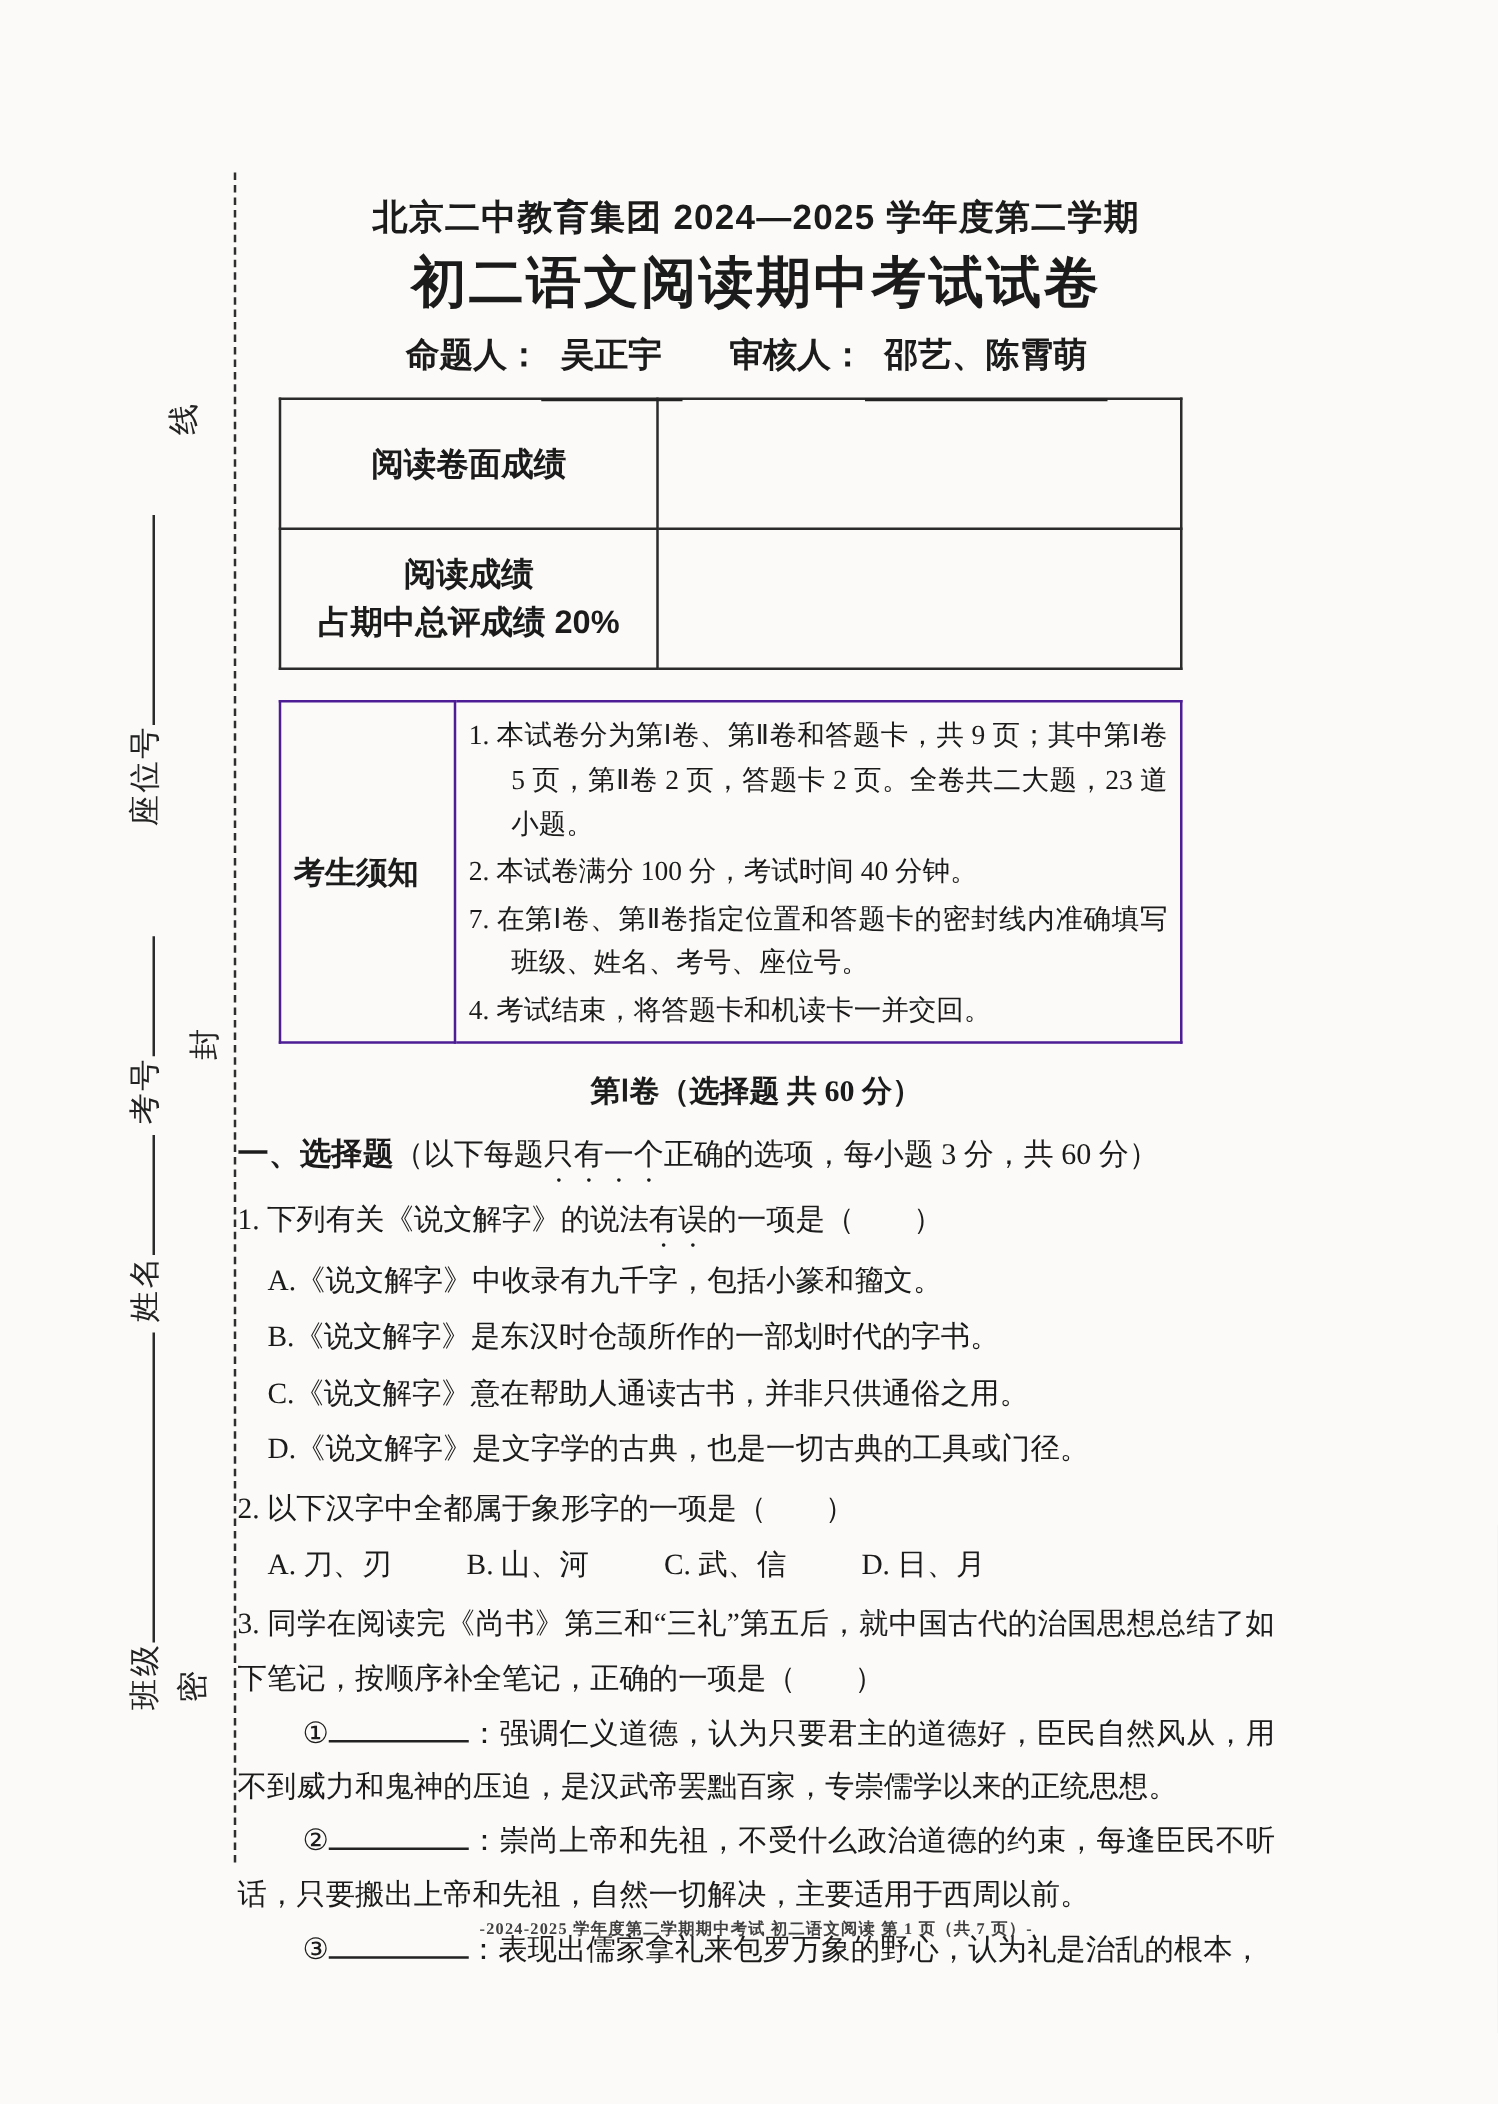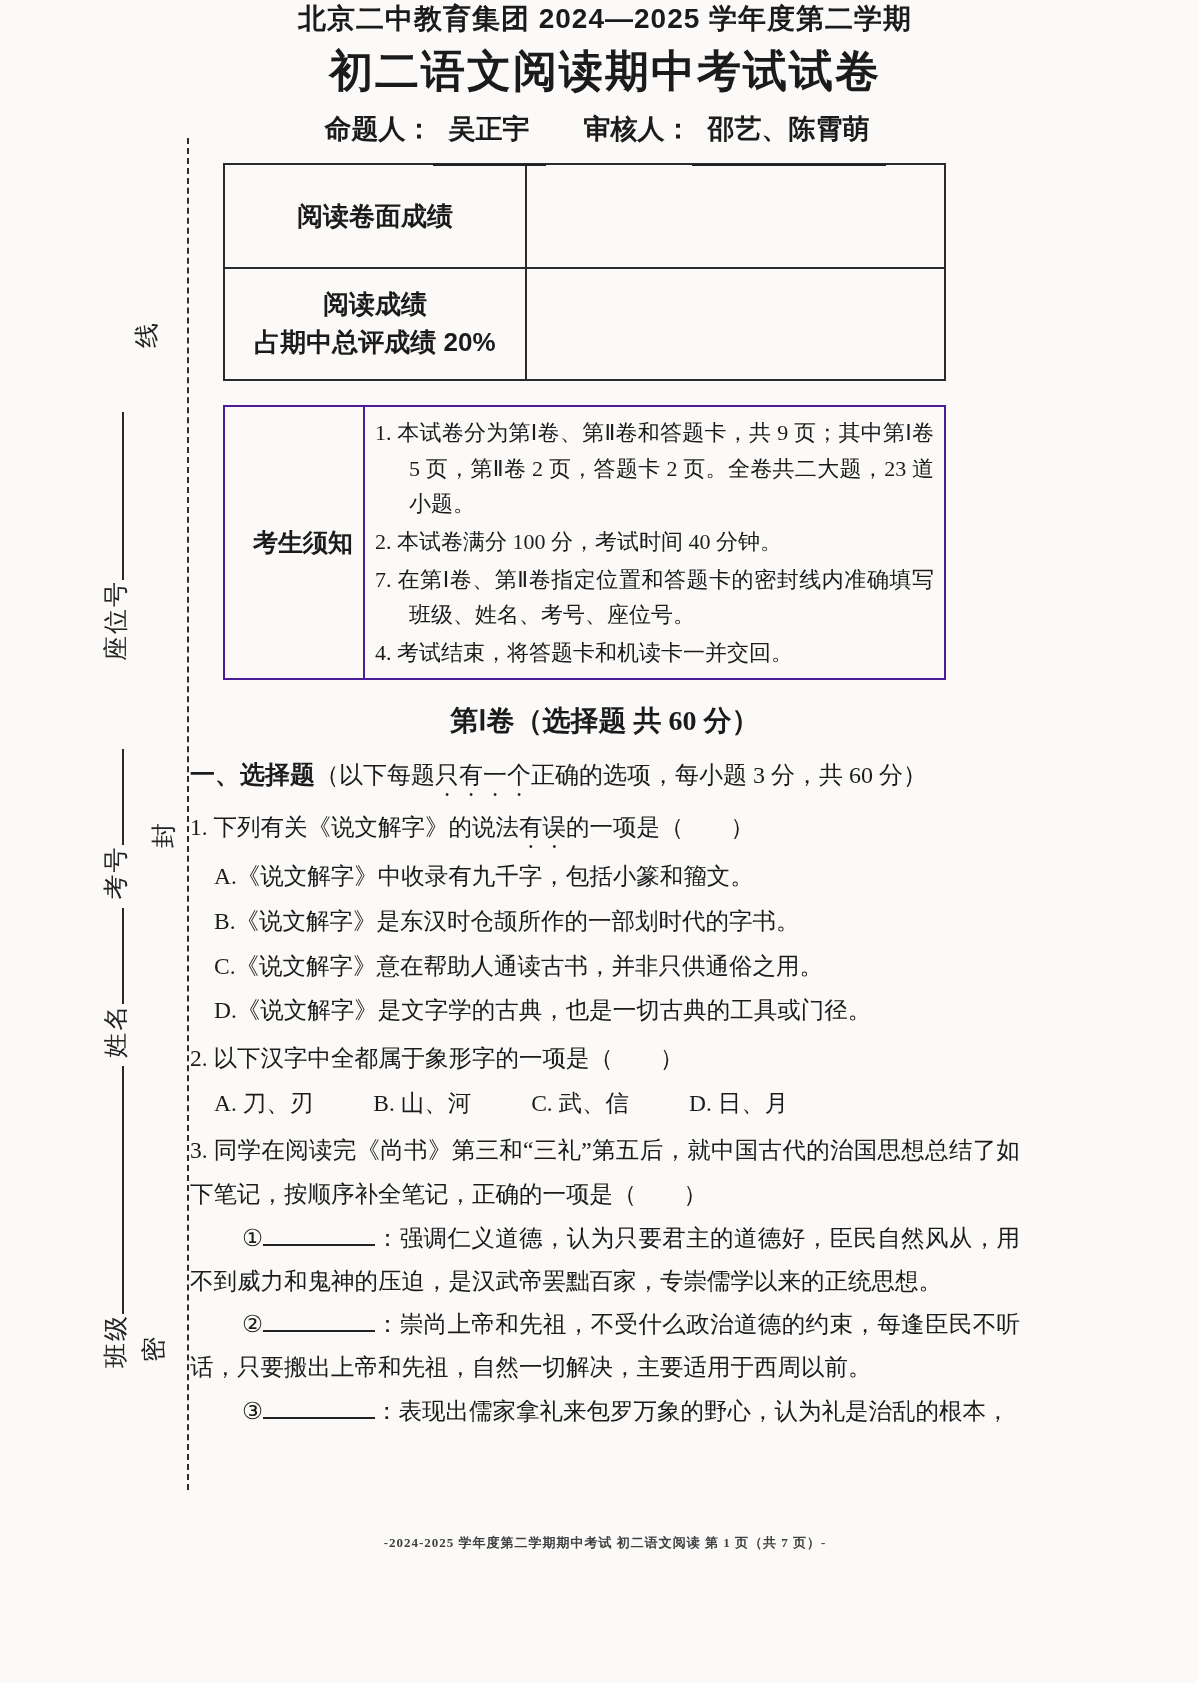--- a/index.html
+++ b/index.html
@@ -53,20 +53,21 @@
   .seal-char.c-feng{left:147px; top:848px;}
   .seal-char.c-mi  {left:137px; top:1362px;}
 
   
   .content{
     position:absolute;
     left:190px; top:0;
     width:830px;
   }
   .school-line{
+    margin-top:155px;
     text-align:center;
     font-family:"Liberation Sans", sans-serif;
     font-weight:bold;
     font-size:28px;
     letter-spacing:1px;
   }
   .main-title{
     margin-top:4px;
     text-align:center;
     font-family:"Liberation Sans", sans-serif;
@@ -116,39 +117,39 @@
     width:723px;
     table-layout:fixed;
   }
   table.notice td{
     border:2px solid #4c1d95;
     vertical-align:middle;
     padding:6px 10px;
   }
   td.notice-head{
     width:118px;
-    text-align:right;
+    text-align:left;
     font-family:Liberation Sans, sans-serif;
     font-weight:bold;
     font-size:25px;
   }
   td.notice-body{font-size:22px;}
   .notice-item{
     margin:2px 0;
     padding-left:34px;
     text-indent:-34px;
     line-height:1.62;
     text-align:justify;
   }
 
   .sec-title{
     margin-top:22px;
     text-align:center;
     font-weight:bold;
-    font-size:28px;
+    font-size:24px;
   }
   .intro{
     margin-top:14px;
     font-size:24px;
     line-height:1.7;
   }
   .intro b{font-size:25px;}
   .emph{
     text-emphasis:filled dot #1b1b1b;
     -webkit-text-emphasis:filled dot #1b1b1b;

